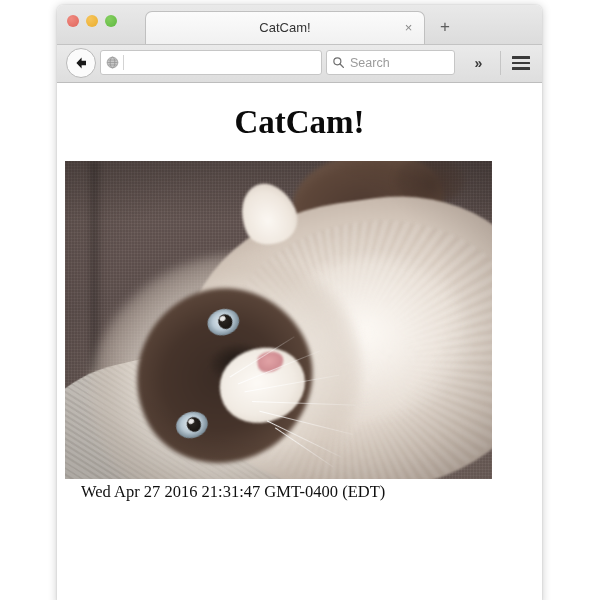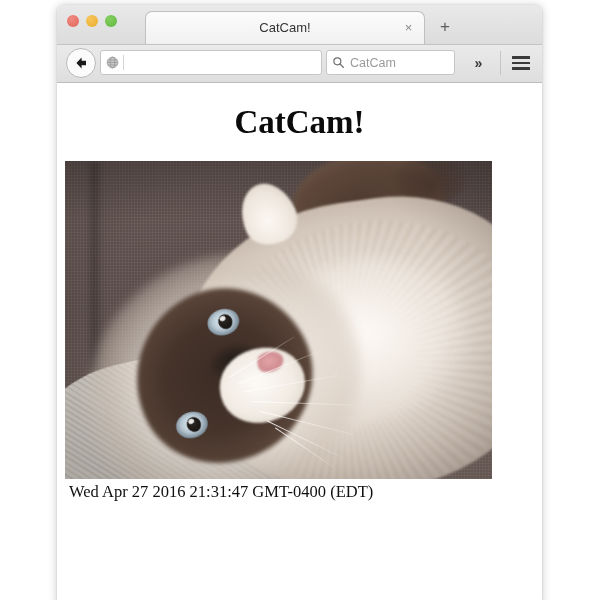--- a/index.html
+++ b/index.html
@@ -276,21 +276,21 @@
     margin-top: 20px;
     margin-left: 8px;
     width: 427px;
     height: 318px;
     position: relative;
     overflow: hidden;
     background: #6a5b57;
   }
 
   .timestamp {
-    margin-left: 12px;
+    margin-left: 24px;
     margin-top: 3px;
     font-family: "Liberation Serif", serif;
     font-size: 16.5px;
     color: #101010;
     white-space: nowrap;
   }
 
   
   .cat-scene { position:absolute; inset:0; }
 
@@ -555,21 +555,21 @@
         </span>
       </div>
 
       <div class="searchbar">
         <span class="search-icon">
           <svg width="13" height="13" viewBox="0 0 16 16">
             <circle cx="6.6" cy="6.6" r="4.3" fill="none" stroke="#6f6f6f" stroke-width="1.5"></circle>
             <path d="M9.9 9.9 L14 14" stroke="#6f6f6f" stroke-width="1.7" stroke-linecap="round"></path>
           </svg>
         </span>
-        <span class="search-placeholder">CatCam</span>
+        <span class="search-placeholder">Search</span>
       </div>
 
       <div class="overflow-btn">»</div>
       <div class="toolbar-divider"></div>
       <div class="menu-btn">
         <i></i>
         <i></i>
         <i></i>
       </div>
     </div>

